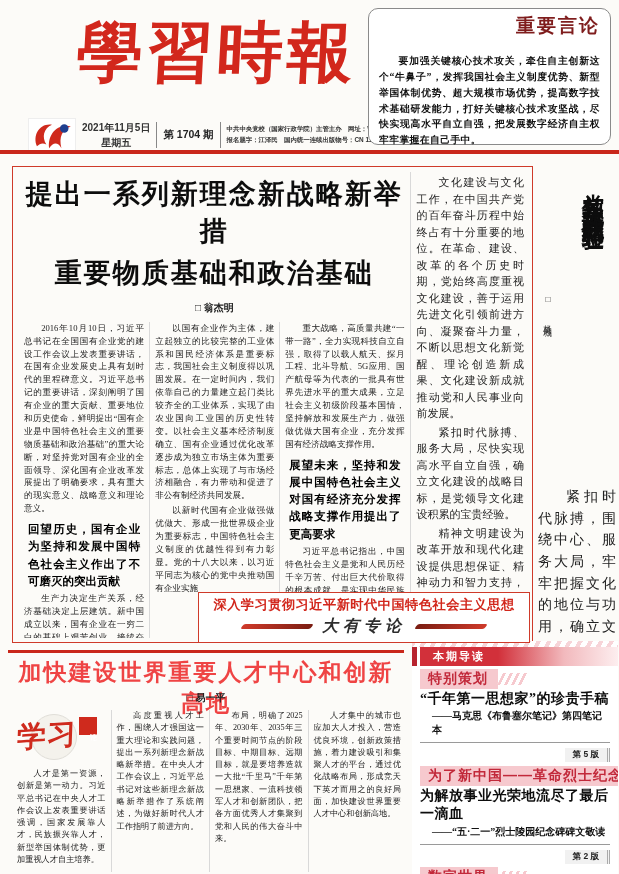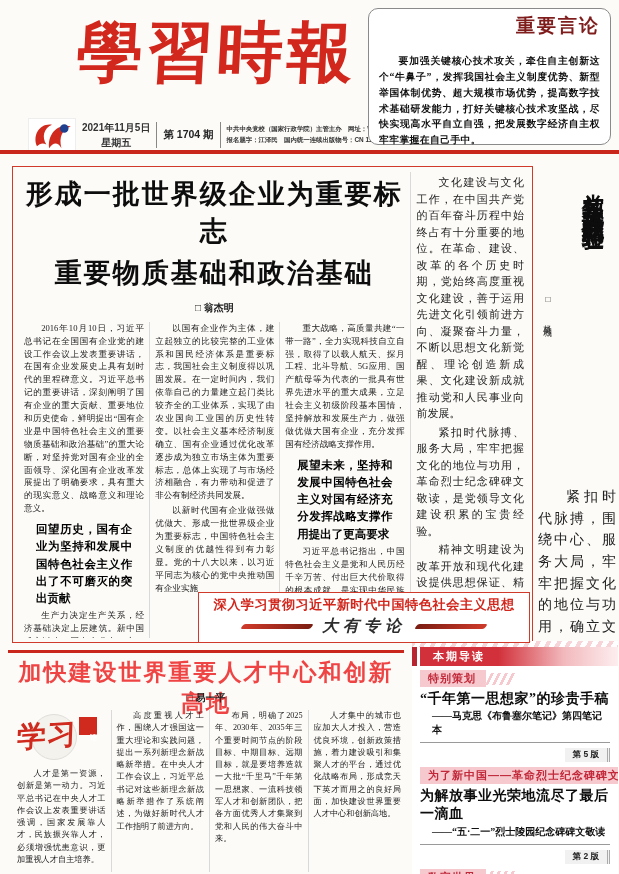--- a/index.html
+++ b/index.html
@@ -53,21 +53,21 @@
     font-size:27px; font-weight:900; letter-spacing:2px; line-height:1.38; color:#0d0d0d;
     margin-top:4px;
   }
   .main-author { text-align:center; font-size:10px; color:#222; margin:9px 0 7px; font-weight:bold;}
   .main-cols { display:flex; flex:1; overflow:hidden; }
   .mcol { width:33.33%; padding:0 5px; font-size:8.6px; line-height:1.5;
     text-align:justify; color:#222; overflow:hidden;
     font-family:"Liberation Serif","DejaVu Serif",serif;}
   .mcol + .mcol { border-left:1px solid #d9d9d9; }
   .mcol p { text-indent:2em; margin-bottom:2px; }
-  .msub { font-weight:900; font-size:11.5px; line-height:1.5; margin:6px 12px; color:#000;
+  .msub { font-weight:900; font-size:11.5px; line-height:1.5; margin:6px 4px; color:#000;
     font-family:Liberation Mono, monospace; text-indent:0 !important; text-align:justify;}
   .col4 { width:121px; border-left:1px solid #d9d9d9; padding:2px 4px 0 6px;
     font-size:11px; line-height:1.5; text-align:justify; color:#222; overflow:hidden;
     font-family:"Liberation Serif","DejaVu Serif",serif;}
   .col4 p { text-indent:2em; margin-bottom:2px; }
 
   
   .banner {
     position:absolute; left:198px; top:592px; width:332px; height:51px;
     border:1.5px solid #cf3a2a; background:#fff; z-index:5; padding-top:3px;
@@ -127,21 +127,21 @@
   .digest::before { content:""; position:absolute; left:0; top:0; width:206px; height:6px;
     background:repeating-linear-gradient(120deg,#f7d4d8 0 4px,#fff 4px 9px); }
   .digest-header { position:relative; margin-top:6px; height:19px; display:flex; align-items:stretch; }
   .digest-header .sq { width:5px; background:#b8242f; margin-right:3px; }
   .digest-title-seg { background:#d2303a; color:#fff; font-weight:900; font-size:11px;
     display:flex; align-items:center; padding:0 13px; letter-spacing:2px;}
   .digest-header .tail { flex:1; background:linear-gradient(90deg,#d2303a,#f2b9bd 55%,#fdeeef); }
   .digest-items { padding:6px 8px 0 8px; }
   .d-item { margin-bottom:7px; }
   .d-tagrow { display:flex; align-items:center; height:13px; }
-  .d-tag { background:#f6c9ce; color:#c2293a; font-weight:bold; font-size:11px;
+  .d-tag { background:#f6c9ce; color:#c2293a; font-weight:bold; font-size:14px;
     padding:1px 10px 1px 8px; white-space:nowrap; letter-spacing:1px;}
   .d-tag-wedge { width:26px; height:12px; margin-left:2px; transform:skewX(-25deg);
     background:repeating-linear-gradient(90deg,#f6c9ce 0 3px,#fff 3px 7px); }
   .d-title { font-family:"Liberation Serif","DejaVu Serif",serif; font-size:14px; font-weight:900;
     color:#0d0d0d; margin:5px 0 1px; letter-spacing:.5px; line-height:1.3;}
   .d-sub { font-size:10px; font-weight:bold; color:#111; margin-left:12px;
     font-family:"Liberation Serif","DejaVu Serif",serif;}
   .d-pageline { border-top:1px solid #9a9a9a; margin-top:5px; text-align:right; }
   .d-page { display:inline-block; font-size:8.5px; color:#222; font-weight:bold;
     background:#f1f1f1; padding:1px 8px 1px 8px; border-right:3px double #aaa; }
@@ -177,21 +177,21 @@
   <div class="quote-box">
     <div class="quote-title">重要言论</div>
     <div class="quote-body">要加强关键核心技术攻关，牵住自主创新这个“牛鼻子”，发挥我国社会主义制度优势、新型举国体制优势、超大规模市场优势，提高数字技术基础研发能力，打好关键核心技术攻坚战，尽快实现高水平自立自强，把发展数字经济自主权牢牢掌握在自己手中。</div>
   </div>
 
   <div class="mast-rule"></div>
 
   <div class="main-box">
     <div class="main-inner">
       <div class="main-left">
-        <div class="main-headline">形成一批世界级企业为重要标志</div>
+        <div class="main-headline">提出一系列新理念新战略新举措</div>
         <div class="main-headline">重要物质基础和政治基础</div>
         <div class="main-author">□ 翁杰明</div>
         <div class="main-cols">
           <div class="mcol">
             <p>2016年10月10日，习近平总书记在全国国有企业党的建设工作会议上发表重要讲话，在国有企业发展史上具有划时代的里程碑意义。习近平总书记的重要讲话，深刻阐明了国有企业的重大贡献、重要地位和历史使命，鲜明提出“国有企业是中国特色社会主义的重要物质基础和政治基础”的重大论断，对坚持党对国有企业的全面领导、深化国有企业改革发展提出了明确要求，具有重大的现实意义、战略意义和理论意义。</p>
             <p class="msub">回望历史，国有企业为坚持和发展中国特色社会主义作出了不可磨灭的突出贡献</p>
             <p>生产力决定生产关系，经济基础决定上层建筑。新中国成立以来，国有企业在一穷二白的基础上艰苦创业、接续奋斗，为坚持和发展中国特色社会主义奠定了坚实的物质基础和政治基础。</p>
           </div>
           <div class="mcol">
             <p>以国有企业作为主体，建立起独立的比较完整的工业体系和国民经济体系是重要标志，我国社会主义制度得以巩固发展。在一定时间内，我们依靠自己的力量建立起门类比较齐全的工业体系，实现了由农业国向工业国的历史性转变。以社会主义基本经济制度确立、国有企业通过优化改革逐步成为独立市场主体为重要标志，总体上实现了与市场经济相融合，有力带动和促进了非公有制经济共同发展。</p>
@@ -199,21 +199,21 @@
           </div>
           <div class="mcol">
             <p>重大战略，高质量共建“一带一路”，全力实现科技自立自强，取得了以载人航天、探月工程、北斗导航、5G应用、国产航母等为代表的一批具有世界先进水平的重大成果，立足社会主义初级阶段基本国情，坚持解放和发展生产力，做强做优做大国有企业，充分发挥国有经济战略支撑作用。</p>
             <p class="msub">展望未来，坚持和发展中国特色社会主义对国有经济充分发挥战略支撑作用提出了更高要求</p>
             <p>习近平总书记指出，中国特色社会主义是党和人民历经千辛万苦、付出巨大代价取得的根本成就，是实现中华民族伟大复兴的必由之路。坚持新时代中国特色社会主义，必须坚持党的全面领导，坚定不移把国有企业做强做优做大。</p>
           </div>
         </div>
       </div>
       <div class="col4">
         <p>文化建设与文化工作，在中国共产党的百年奋斗历程中始终占有十分重要的地位。在革命、建设、改革的各个历史时期，党始终高度重视文化建设，善于运用先进文化引领前进方向、凝聚奋斗力量，不断以思想文化新觉醒、理论创造新成果、文化建设新成就推动党和人民事业向前发展。</p>
-        <p>紧扣时代脉搏、服务大局，牢牢把握文化的地位与功用，革命烈士纪念碑碑文敬读，是党领导文化建设积累的宝贵经验。</p>
+        <p>紧扣时代脉搏、服务大局，尽快实现高水平自立自强，确立文化建设的战略目标，是党领导文化建设积累的宝贵经验。</p>
         <p>精神文明建设为改革开放和现代化建设提供思想保证、精神动力和智力支持，指出只有物质文明建设和精神文明建设都搞好，才是中国特色社会主义。为此，党的十二届六中全会通过了《中共中央关于社会主义精神文明建设指导方针的决议》，明确了精神文明建设的战略地位。（下转3版）</p>
       </div>
     </div>
   </div>
 
   <div class="banner">
     <div class="banner-slogan">深入学习贯彻习近平新时代中国特色社会主义思想</div>
     <div class="banner-col">
       <span class="wing"></span>
       <span class="banner-col-name">大有专论</span>
@@ -233,21 +233,21 @@
   <div class="bottom-rule"></div>
   <div class="bottom-headline">加快建设世界重要人才中心和创新高地</div>
   <div class="bottom-author">□ 易一平</div>
 
   <div class="bottom-cols">
     <div class="bcol">
       <div class="stamp">
         <span class="stamp-text">学习</span>
         <span class="stamp-seal">评论</span>
       </div>
-      <p>人才是第一资源，创新是第一动力。习近平总书记在中央人才工作会议上发表重要讲话强调，国家发展靠人才，民族振兴靠人才，必须增强忧患意识，更加重视人才自主培养。</p>
+      <p>人才是第一资源，创新是第一动力。习近平总书记在中央人才工作会议上发表重要讲话强调，国家发展靠人才，民族振兴靠人才，新型举国体制优势，更加重视人才自主培养。</p>
     </div>
     <div class="bcol">
       <p>高度重视人才工作，围绕人才强国这一重大理论和实践问题，提出一系列新理念新战略新举措。在中央人才工作会议上，习近平总书记对这些新理念新战略新举措作了系统阐述，为做好新时代人才工作指明了前进方向。</p>
     </div>
     <div class="bcol">
       <p>布局，明确了2025年、2030年、2035年三个重要时间节点的阶段目标、中期目标、远期目标，就是要培养造就一大批“千里马”千年第一思想家、一流科技领军人才和创新团队，把各方面优秀人才集聚到党和人民的伟大奋斗中来。</p>
     </div>
     <div class="bcol">
       <p>人才集中的城市也应加大人才投入，营造优良环境，创新政策措施，着力建设吸引和集聚人才的平台，通过优化战略布局，形成竞天下英才而用之的良好局面，加快建设世界重要人才中心和创新高地。</p>
     </div>

